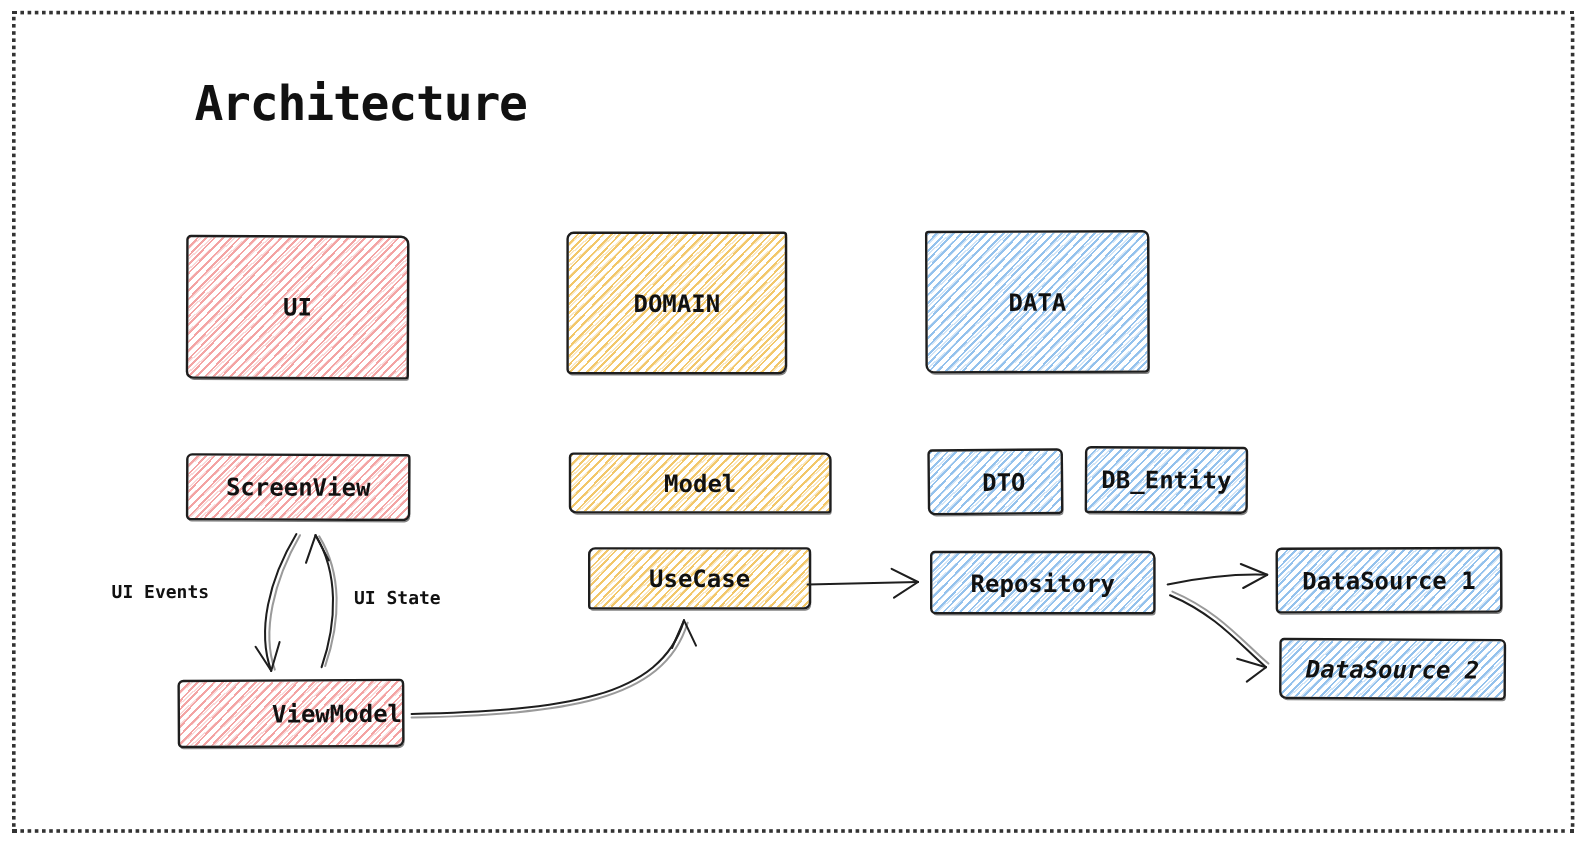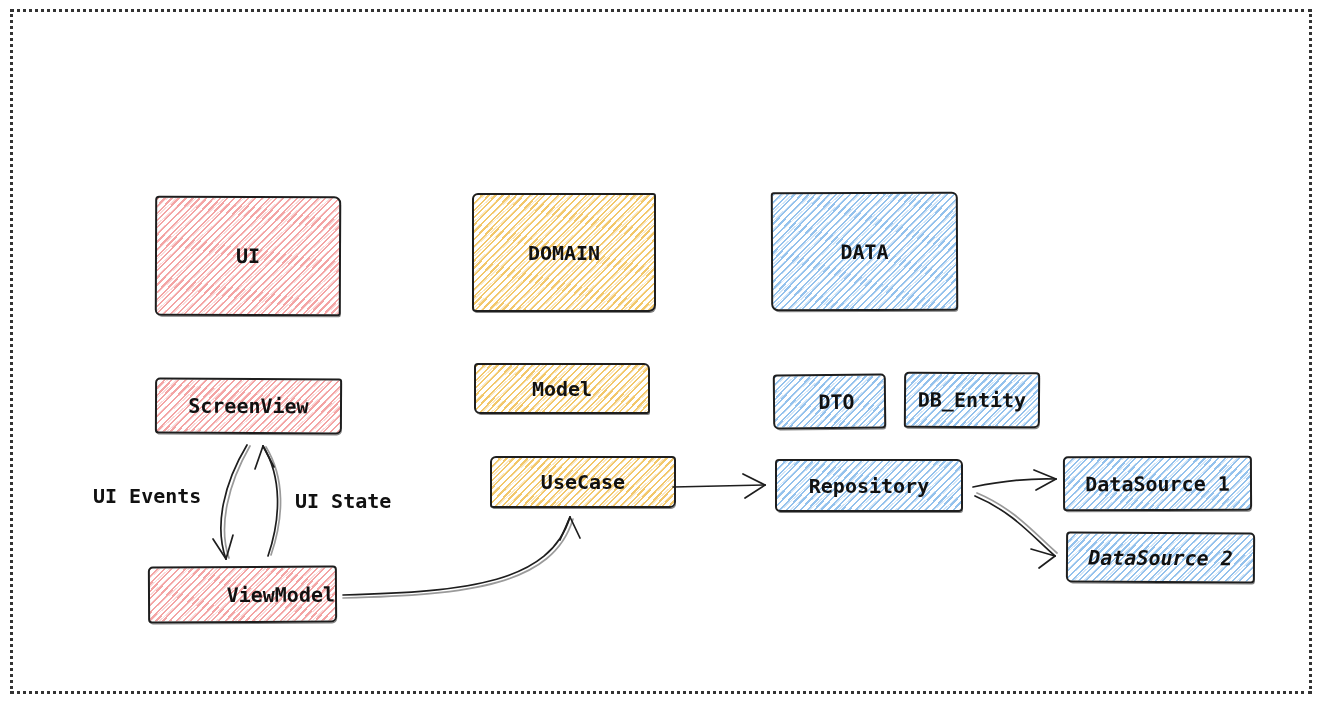--- a/index.html
+++ b/index.html
@@ -47,32 +47,32 @@
   .hatch-blue {
     background:
       repeating-linear-gradient(134deg, rgba(143,191,236,.95) 0 1.6px, rgba(0,0,0,0) 1.6px 5px),
       repeating-linear-gradient(138deg, rgba(143,191,236,.40) 0 1.2px, rgba(0,0,0,0) 1.2px 6.4px);
   }
   
   .n-ui          { left:155px; top:196px; width:186px; height:120px; border-radius:4px 7px 3px 6px; transform:rotate(.2deg); }
   .n-domain      { left:472px; top:193px; width:184px; height:119px; border-radius:6px 3px 7px 4px; }
   .n-data        { left:771px; top:192px; width:187px; height:119px; border-radius:3px 6px 4px 7px; transform:rotate(-.2deg); }
   .n-screenview  { left:155px; top:378px; width:187px; height:56px;  border-radius:5px 3px 6px 4px; transform:rotate(.25deg); }
-  .n-model       { left:474px; top:363px; width:176px; height:51px;  border-radius:4px 6px 3px 6px; }
+  .n-model       { left:474px; top:377px; width:219px; height:51px;  border-radius:4px 6px 3px 6px; }
   .n-usecase     { left:476px; top:456px; width:186px; height:52px;  border-radius:6px 4px 6px 3px;margin-left:14px; }
   .n-dto         { left:773px; top:374px; width:113px; height:55px;  border-radius:4px 5px 4px 6px; transform:rotate(-.5deg);padding-left:14px; }
   .n-dbentity    { left:904px; top:372px; width:136px; height:56px;  border-radius:5px 4px 6px 3px; transform:rotate(.3deg); }
   .n-repository  { left:775px; top:459px; width:188px; height:53px;  border-radius:4px 6px 4px 5px; }
   .n-datasource1 { left:1063px; top:456px; width:189px; height:55px; border-radius:5px 4px 5px 4px; transform:rotate(-.2deg); }
   .n-datasource2 { left:1066px; top:532px; width:189px; height:51px; border-radius:4px 5px 4px 6px; transform:rotate(.3deg);font-style:italic; }
   .n-viewmodel   { left:148px; top:566px; width:189px; height:57px;  border-radius:5px 4px 6px 4px; transform:rotate(-.3deg);justify-content:flex-end; }
 
   .edge-label {
     position:absolute;
-    font-size:20px; font-weight:bold;
+    font-size:15px; font-weight:bold;
     color:#111111;
     white-space:nowrap;
   }
   .lbl-ui-events { left:93px;  top:484px; }
   .lbl-ui-state  { left:295px; top:489px; }
 
   svg.arrows {
     position:absolute; left:0; top:0;
     pointer-events:none;
   }
@@ -85,20 +85,21 @@
   }
   svg.arrows path.ghost { opacity:.45; }
 </style>
 </head>
 <body>
 
 <div class="canvas">
 
   <div class="frame"></div>
 
+  <div class="title">Architecture</div>
 
   <div class="node hatch-red n-ui">
     <span>UI</span>
   </div>
   <div class="node hatch-yellow n-domain">
     <span>DOMAIN</span>
   </div>
   <div class="node hatch-blue n-data">
     <span>DATA</span>
   </div>

